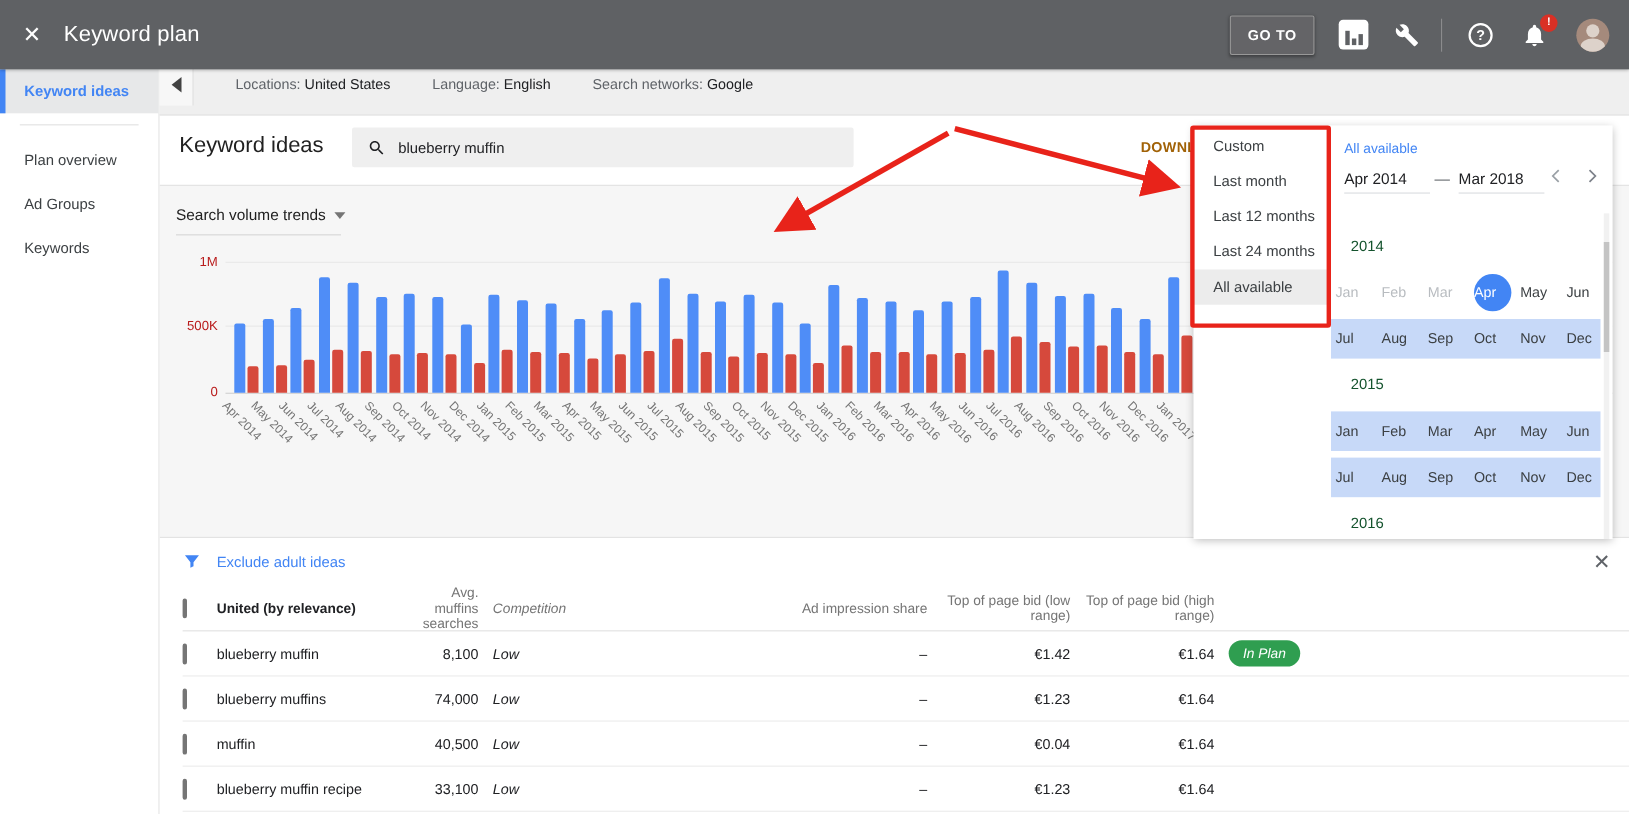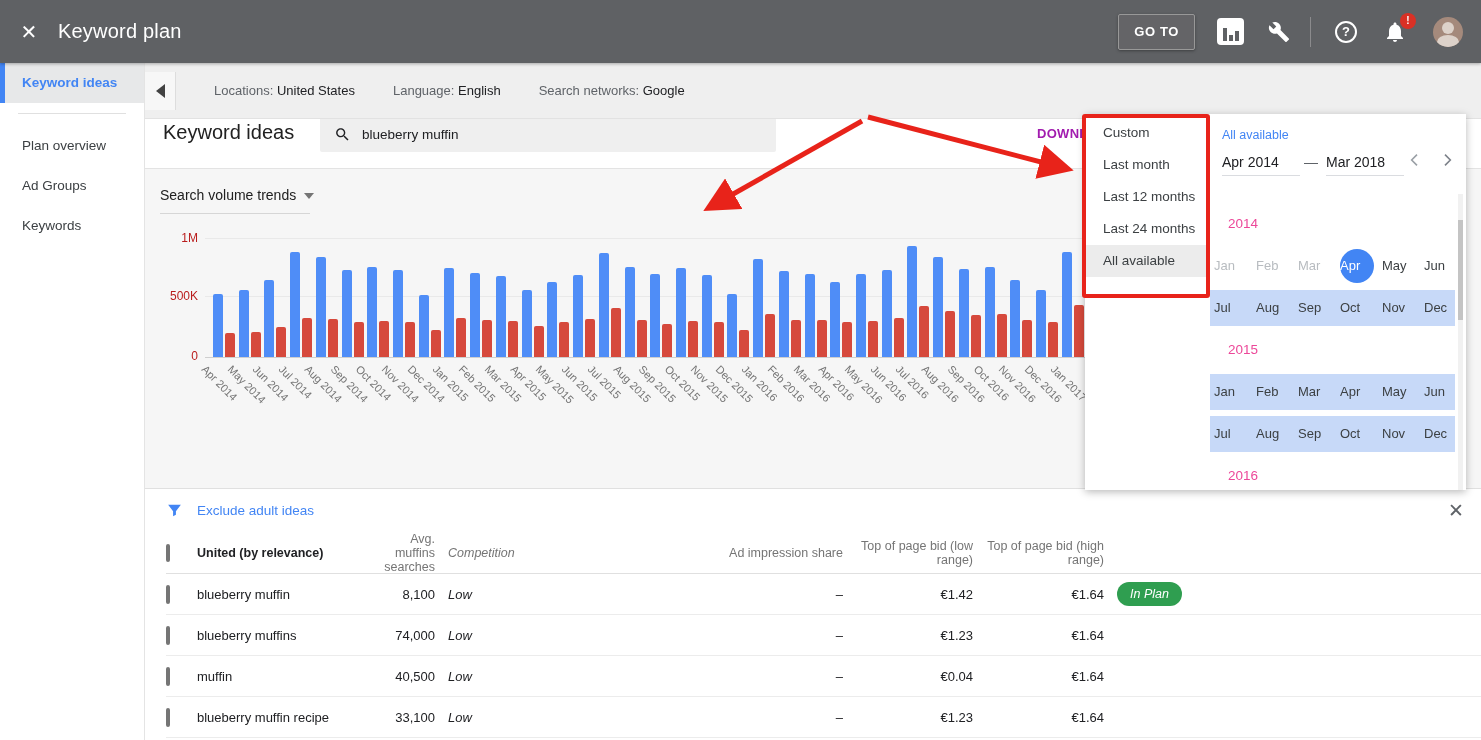--- a/index.html
+++ b/index.html
@@ -34,40 +34,40 @@
   
   .sidebar { position: absolute; top: 63px; left: 0; width: 145px; height: 677px; background: #fff;
              border-right: 1px solid #e4e4e4; z-index: 2; }
   .sb-item { position: relative; height: 40px; line-height: 40px; padding-left: 22px; font-size: 13.5px;
              color: #3c4043; cursor: pointer; }
   .sb-item.active { background: #e7e8e9; color: #4285f4; font-weight: bold; }
   .sb-bar { position: absolute; left: 0; top: 0; width: 5px; height: 40px; background: #4285f4; }
   .sb-divider { height: 1px; background: #e0e0e0; margin: 10px 18px 12px 18px; }
 
   
-  .contextbar { position: absolute; top: 63px; left: 145px; width: 1336px; height: 56px; background: #efefef;
+  .contextbar { position: absolute; top: 49px; left: 145px; width: 1336px; height: 56px; background: #efefef;
                 border-bottom: 1px solid #e2e2e2; display: flex; align-items: center; z-index: 2; }
   .back-btn { width: 31px; height: 38px; background: #f7f7f7; border-right: 1px solid #ddd;
               display: flex; align-items: center; justify-content: center; cursor: pointer; }
   .back-tri { width: 0; height: 0; border-top: 7px solid transparent; border-bottom: 7px solid transparent;
               border-right: 9px solid #424242; }
   .ctx-pair { margin-left: 38px; font-size: 13px; cursor: pointer; }
   .ctx-pair:first-of-type { margin-left: 10px; }
   .ctx-label { color: #5f6368; }
   .ctx-value { color: #202124; }
 
   
   .headerband { position: absolute; top: 101px; left: 145px; width: 1336px; height: 67px; background: #fff; }
   .page-title { position: absolute; left: 18px; top: 20px; font-size: 20px; color: #212121; }
   .searchbox { position: absolute; left: 175px; top: 15px; width: 456px; height: 36px; background: #efefef;
                border-radius: 2px; display: flex; align-items: center; }
   .searchbox svg { margin-left: 14px; }
   .searchbox input { border: 0; background: transparent; outline: none; font-size: 13.5px; color: #202124;
                      margin-left: 11px; width: 380px; font-family: inherit; }
-  .download-link { position: absolute; left: 892px; top: 25px; color: #a21caf; font-weight: bold; font-size: 13px;
+  .download-link { position: absolute; left: 892px; top: 25px; color: #a16207; font-weight: bold; font-size: 13px;
                    letter-spacing: .3px; cursor: pointer; white-space: nowrap; }
 
   
   .chart-section { position: absolute; top: 168px; left: 145px; width: 1336px; height: 320px; background: #f6f6f6;
                    border-top: 1px solid #e3e3e3; }
   .trends-dd { position: absolute; left: 15px; top: 18px; font-size: 14px; color: #212121; cursor: pointer; }
   .trends-caret { display: inline-block; margin-left: 8px; width: 0; height: 0; border-left: 5px solid transparent;
                   border-right: 5px solid transparent; border-top: 6px solid #757575; vertical-align: middle; }
   .trends-underline { position: absolute; left: 15px; top: 44px; width: 150px; height: 1px; background: #d6d6d6; }
   .chart-layer { position: absolute; top: -168px; left: -145px; width: 1481px; height: 740px; pointer-events: none; }
@@ -103,21 +103,21 @@
                font-size: 13.5px; color: #3c4043; cursor: pointer; white-space: nowrap; }
   .menu-item.selected { background: #ececec; }
   .preset-link { position: absolute; left: 137px; top: 14px; font-size: 12.5px; color: #4285f4; cursor: pointer; }
   .date-input { position: absolute; top: 36px; height: 26px; width: 78px; font-size: 14px; color: #202124;
                 border-bottom: 1px solid #dadce0; line-height: 24px; cursor: text; }
   .di-start { left: 137px; } .di-end { left: 241px; }
   .date-sep { position: absolute; left: 219px; top: 40px; color: #5f6368; font-size: 14px; }
   .chev { position: absolute; top: 38px; cursor: pointer; }
   .chev-l { left: 322px; } .chev-r { left: 354px; }
   .cal { position: absolute; left: 0; top: 89px; width: 371px; height: 287px; overflow: hidden; }
-  .cal-year { position: absolute; left: 143px; height: 42px; line-height: 42px; font-size: 13.5px; color: #ec4899; }
+  .cal-year { position: absolute; left: 143px; height: 42px; line-height: 42px; font-size: 13.5px; color: #14532d; }
   .cal-row { position: absolute; left: 0; width: 371px; height: 42px; }
   .cal-row .rowbg { position: absolute; left: 125px; top: 3px; width: 245px; height: 36px; background: #c7d9f8; }
   .mcell { position: absolute; top: 0; width: 42px; height: 42px; text-align: left; font-size: 13px;
            color: #3c4043; cursor: pointer; }
   .mcell span { display: inline-block; width: 42px; line-height: 42px; }
   .mcell.disabled { color: #b8bcc0; cursor: default; }
   .mcell.selected span { width: 34px; height: 34px; line-height: 34px; margin-top: 4px; border-radius: 50%;
                          background: #4285f4; color: #fff; }
   .vscroll-track { position: absolute; right: 3px; top: 80px; width: 5px; height: 296px; background: #f1f1f1; }
   .vscroll-thumb { position: absolute; right: 3px; top: 106px; width: 5px; height: 100px; background: #c4c4c4; cursor: pointer; }

